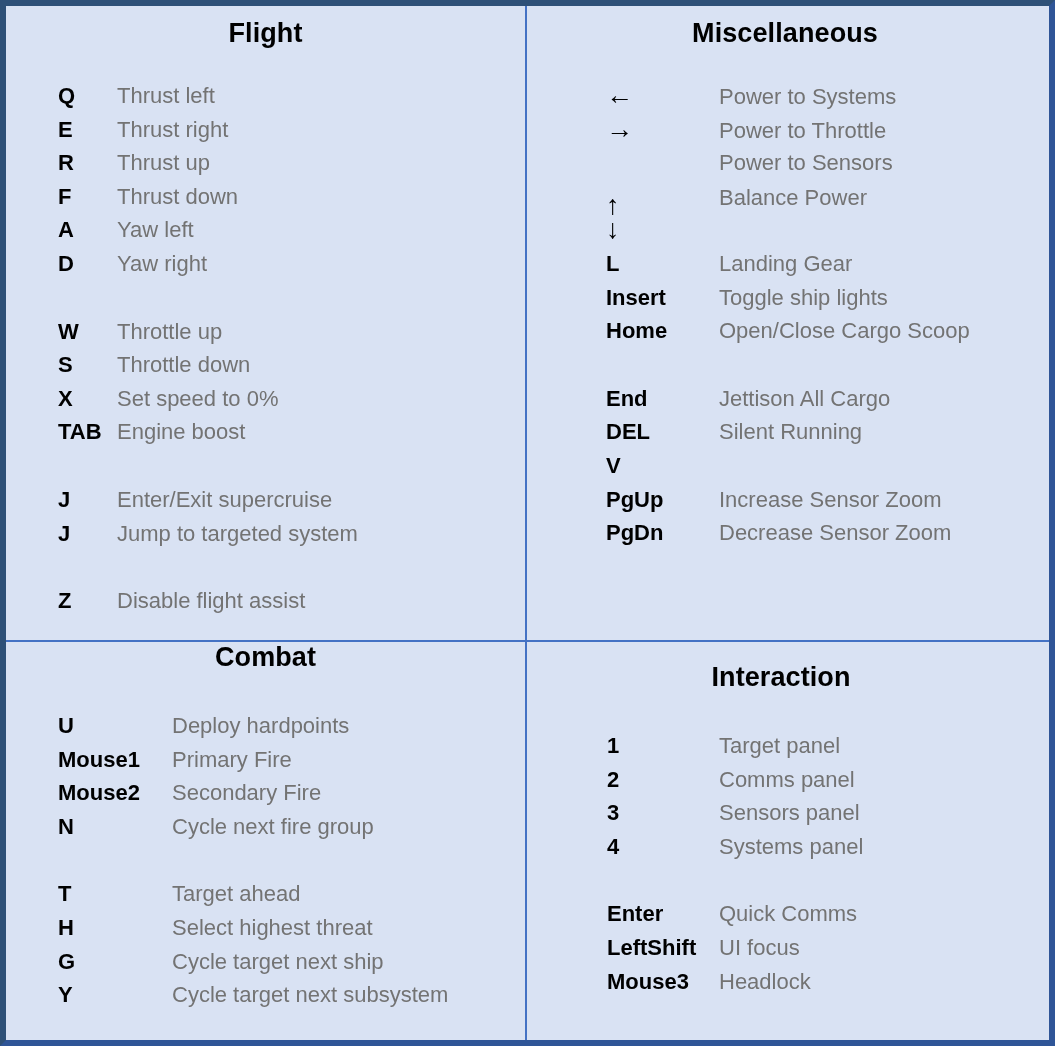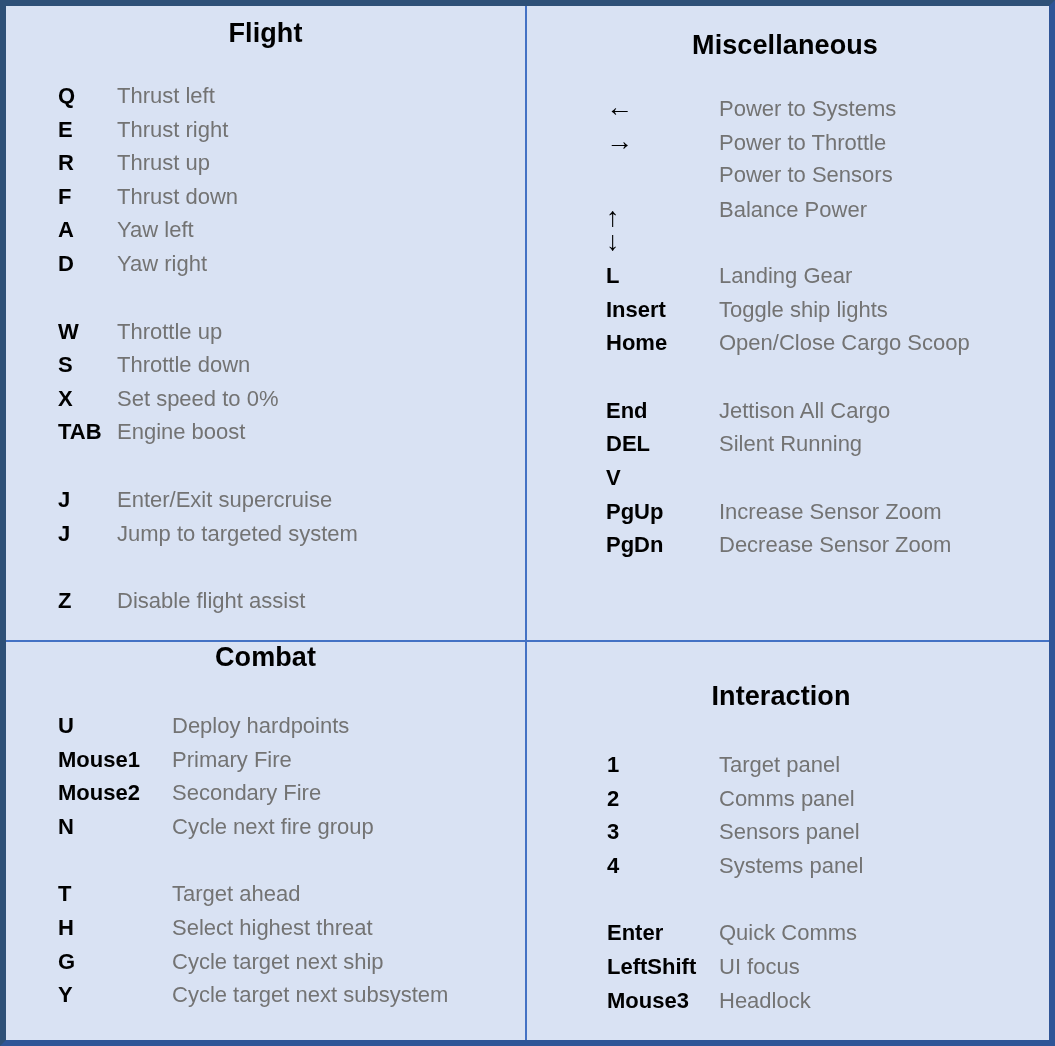--- a/index.html
+++ b/index.html
@@ -50,23 +50,23 @@
 
   .panel-title {
     text-align: center;
     font-weight: bold;
     font-size: 27px;
     color: #000000;
     letter-spacing: 0.1px;
     white-space: nowrap;
   }
   .panel-flight .panel-title { padding-top: 12px; }
-  .panel-misc   .panel-title { padding-top: 24px; padding-right: 6px; }
+  .panel-misc   .panel-title { padding-top: 12px; padding-right: 6px; }
   .panel-combat .panel-title { }
-  .panel-inter  .panel-title { padding-top: 20px; padding-right: 14px; margin-top: 19px; }
+  .panel-inter  .panel-title { padding-top: 20px; padding-right: 14px; }
 
   .rows {
     position: relative;
   }
   .row {
     display: flex;
     align-items: baseline;
     height: 33.6px;
     line-height: 33.6px;
     white-space: nowrap;

